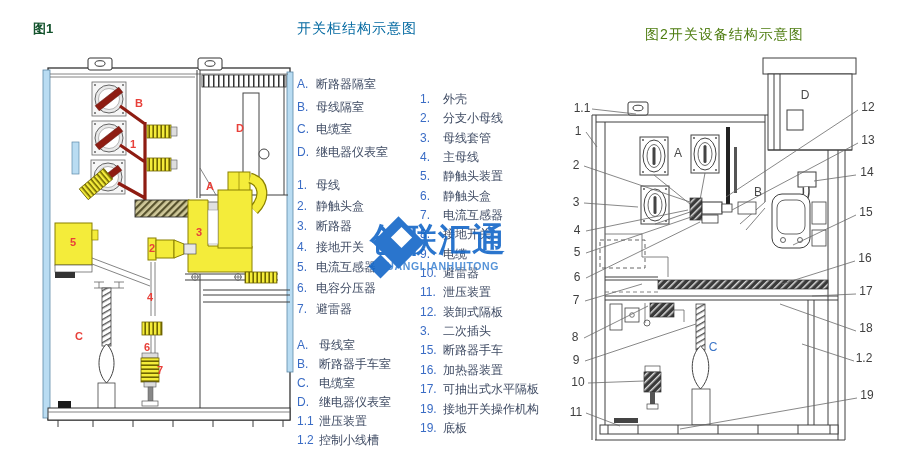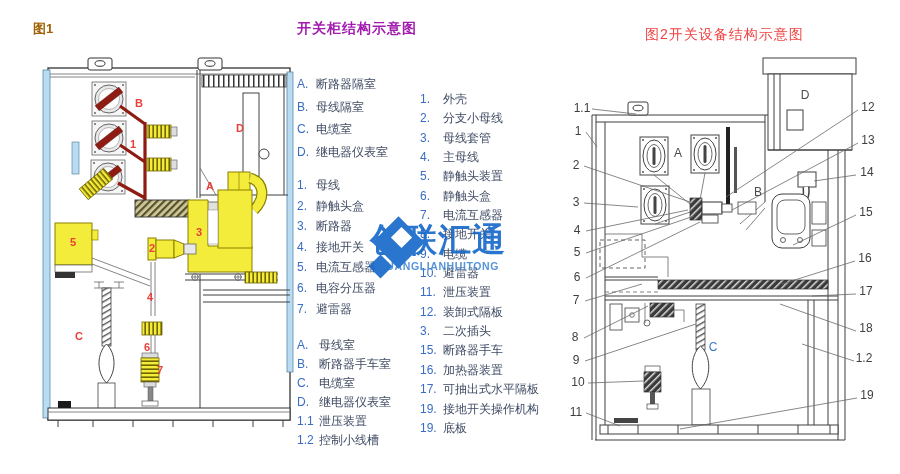--- a/index.html
+++ b/index.html
@@ -1,20 +1,20 @@
 <!DOCTYPE html>
 <html><head>
 <meta charset="utf-8">
 <style>
   html,body{margin:0;padding:0;background:#fff;}
   .canvas{position:relative;width:900px;height:474px;background:#fff;overflow:hidden;
           font-family:"Liberation Sans","DejaVu Sans",sans-serif;}
-  .cap1{position:absolute;left:33px;top:20px;font-size:13px;font-weight:700;color:#a16207;}
-  .cap2{position:absolute;left:645px;top:26px;font-size:14px;color:#ef4444;letter-spacing:1px;}
-  .legend-title{position:absolute;left:297px;top:20px;font-size:14px;font-weight:700;color:#a21caf;letter-spacing:1px;}
+  .cap1{position:absolute;left:33px;top:20px;font-size:13px;font-weight:700;color:#14532d;}
+  .cap2{position:absolute;left:645px;top:26px;font-size:14px;color:#4d7c0f;letter-spacing:1px;}
+  .legend-title{position:absolute;left:297px;top:20px;font-size:14px;font-weight:400;color:#0369a1;letter-spacing:1px;}
   .block{position:absolute;}
   .li{display:flex;align-items:baseline;font-size:12px;color:#3f4b63;white-space:nowrap;}
   .li .m{color:#3a6cc5;flex:0 0 19px;}
   .b1 .li{height:22.5px;}
   .b2 .li{height:20.6px;}
   .b3 .li{height:19px;}
   .b3 .m{flex:0 0 22px;}
   .c2 .li{height:19.35px;}
   .c2 .m{flex:0 0 23px;}
   svg{position:absolute;overflow:visible;}

